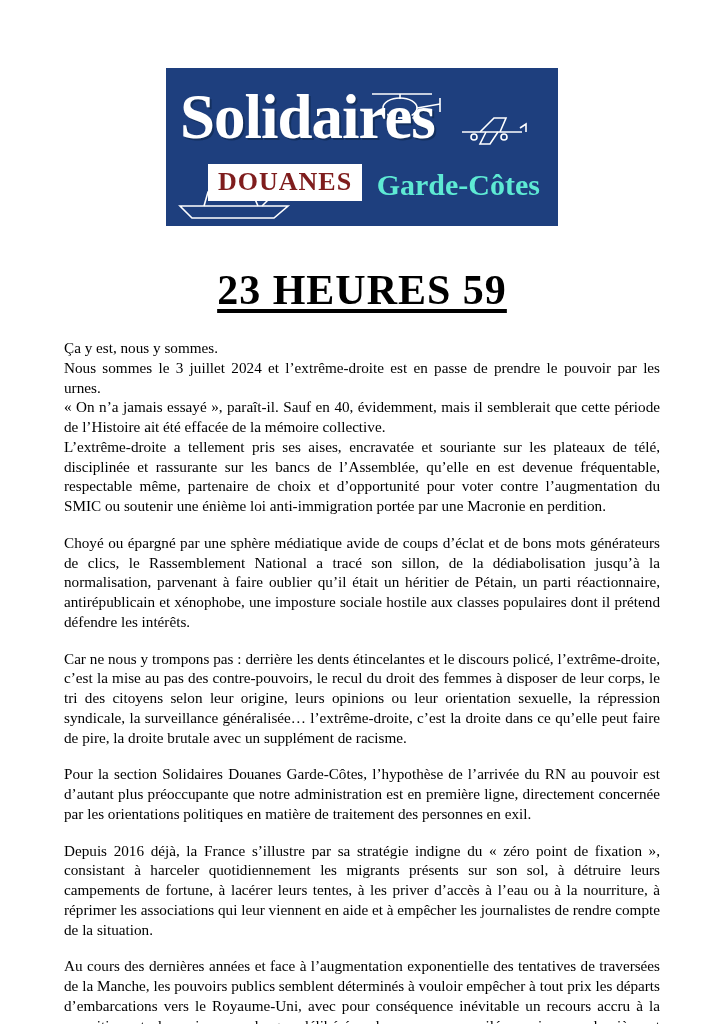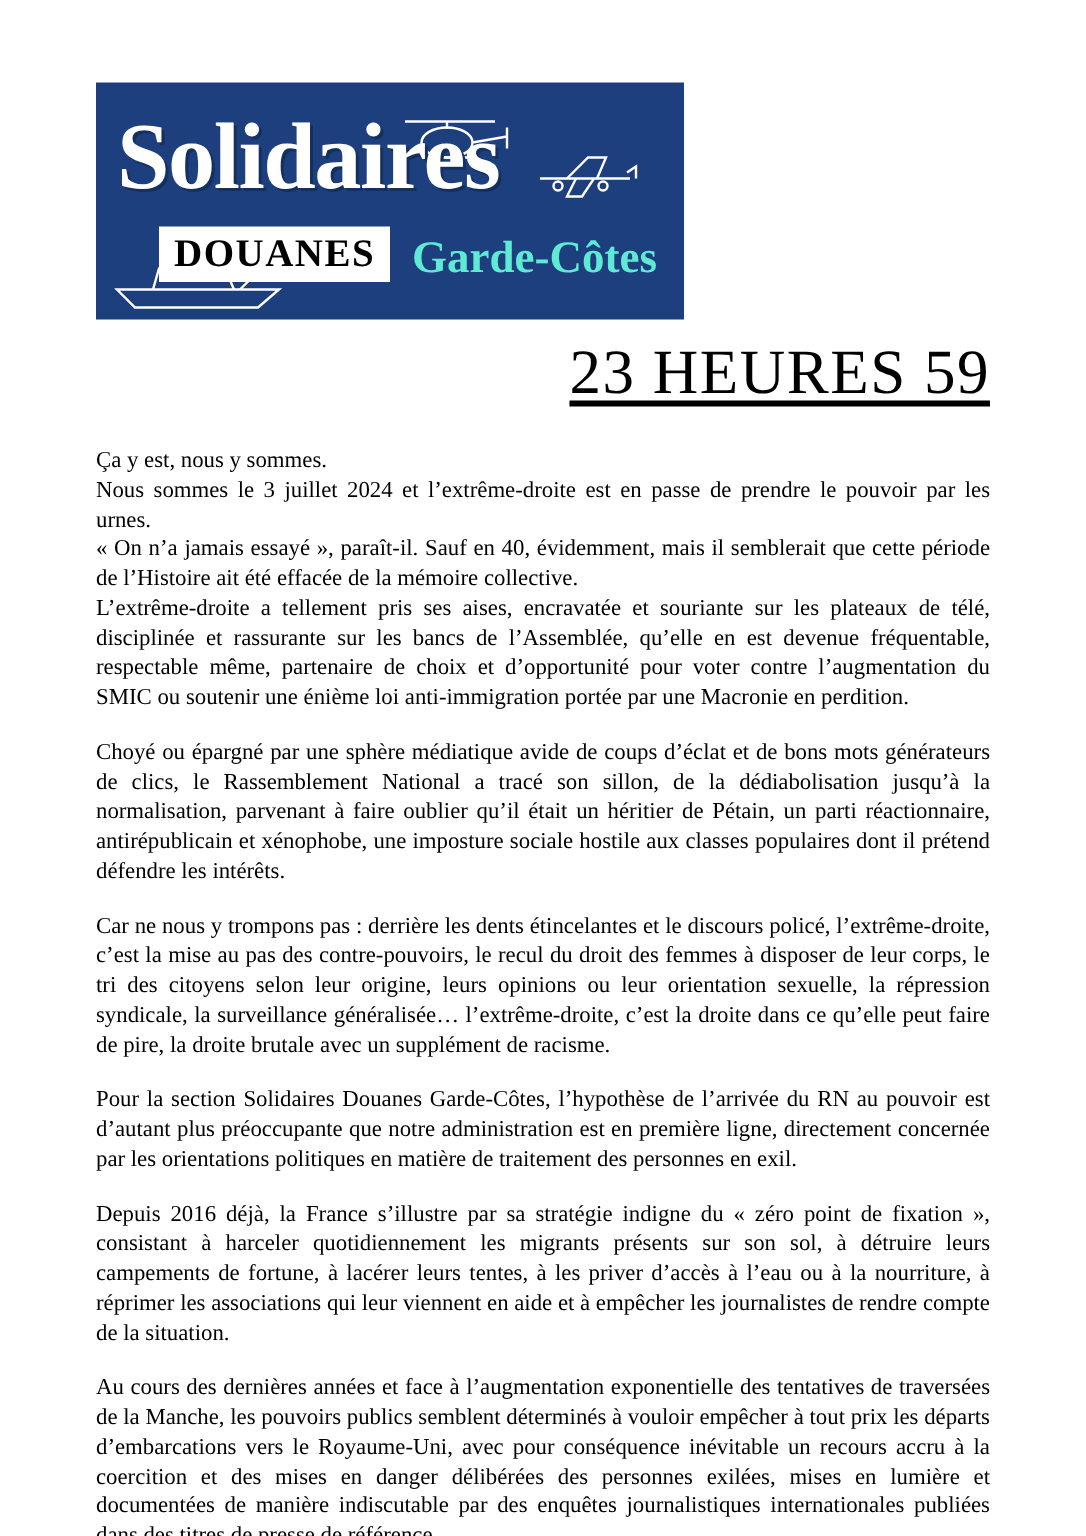--- a/index.html
+++ b/index.html
@@ -18,22 +18,22 @@
     width: 724px;
     height: 1024px;
     box-sizing: border-box;
     padding: 50px 64px 0 64px;
     position: relative;
   }
 
   
   .logo-wrap {
     display: flex;
-    justify-content: flex-start;
-    margin-top: 5px;
+    justify-content: center;
+    margin-top: 18px;
   }
   .logo {
     position: relative;
     width: 392px;
     height: 158px;
     background: #1e3f7e;
     overflow: hidden;
   }
   .logo-main {
     position: absolute;
@@ -52,21 +52,21 @@
     left: 42px;
     top: 96px;
     background: #ffffff;
     padding: 3px 10px 4px 10px;
   }
   .logo-sub-box span {
     font-family: "Liberation Serif", serif;
     font-weight: bold;
     font-size: 26px;
     letter-spacing: 1px;
-    color: #000000;
+    color: #7f1d1d;
   }
   .logo-right {
     position: absolute;
     right: 18px;
     top: 100px;
     font-family: "Liberation Serif", serif;
     font-weight: bold;
     font-size: 30px;
     color: #5eead4;
     letter-spacing: 0px;
@@ -81,26 +81,26 @@
   .logo-art-2 {
     position: absolute;
     bottom: 4px;
     left: 8px;
     width: 120px;
     height: 56px;
   }
 
   
   .title {
-    text-align: right;
+    text-align: center;
     font-family: "Liberation Serif", serif;
-    font-weight: normal;
+    font-weight: bold;
     font-size: 42px;
     letter-spacing: 1px;
-    margin-top: 12px;
+    margin-top: 40px;
     margin-bottom: 24px;
     text-decoration: underline;
     text-underline-offset: 5px;
   }
 
   
   .body-text {
     font-family: "Liberation Serif", serif;
     font-size: 15.2px;
     line-height: 1.30;

